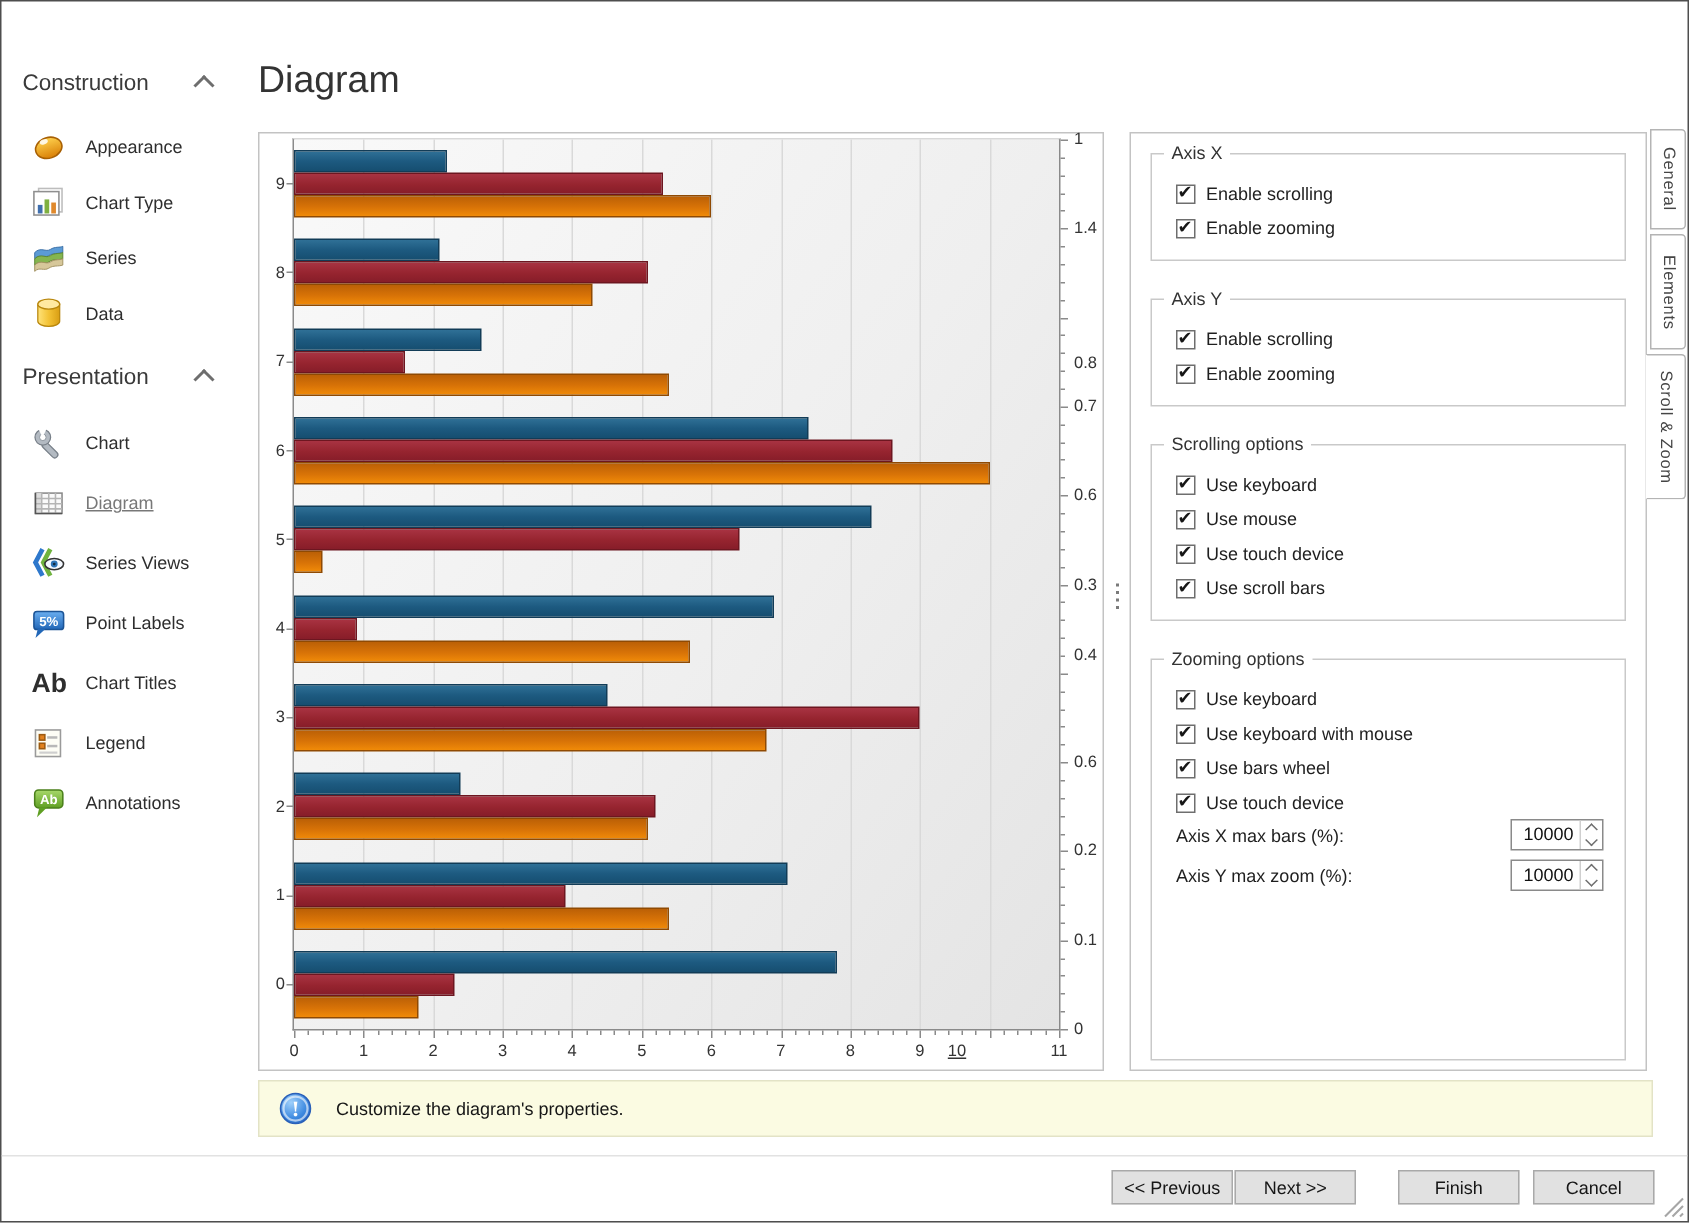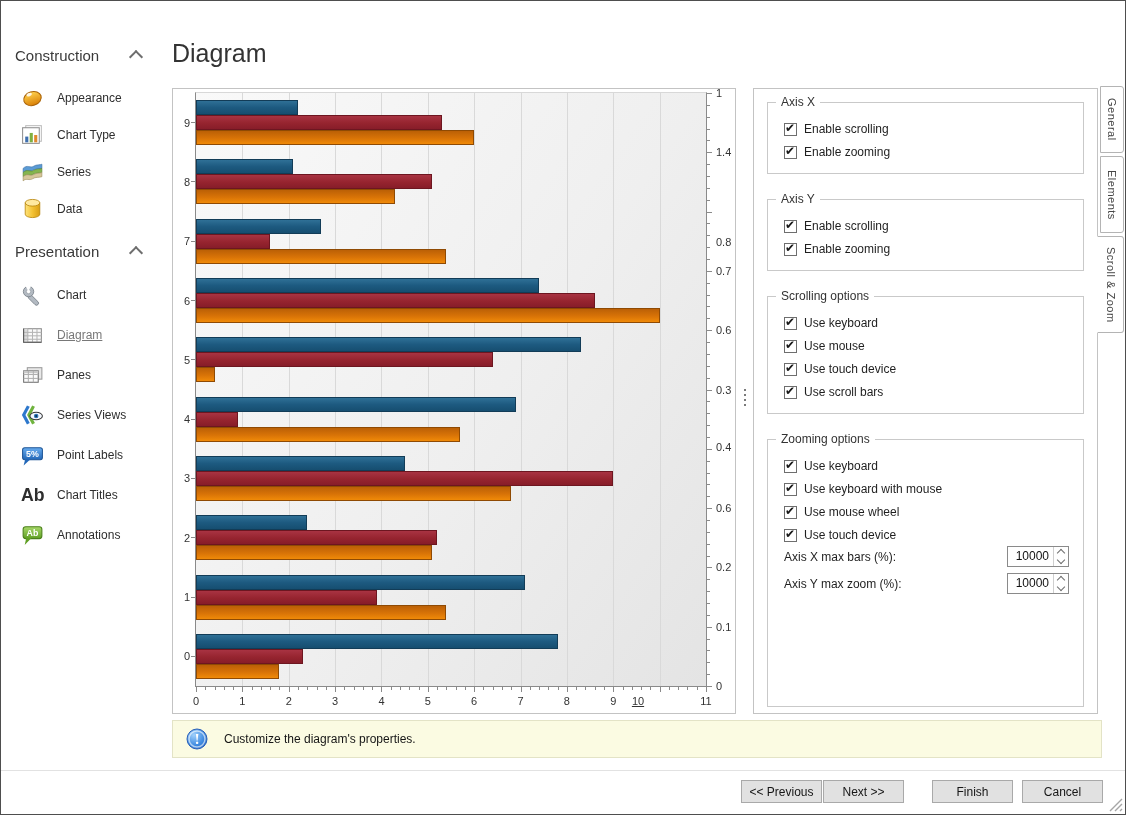--- a/index.html
+++ b/index.html
@@ -176,36 +176,20 @@
                 <line x1="16.3" y1="5.5" x2="16.3" y2="18.5"></line>
               </g>
               <path d="M3.5 5.5 L3.5 18.5 L20.5 18.5" fill="none" stroke="#555"></path>
             </svg>
           </div>
           <div class="sb-label">Diagram</div>
         </div>
         <div class="sb-item">
           <div class="sb-icon">
             <svg viewBox="0 0 24 24">
-              <rect x="7" y="4.5" width="14" height="11" fill="#e8e8e8" stroke="#9a9a9a"></rect>
-              <rect x="3.5" y="7.5" width="14" height="11" fill="#fafafa" stroke="#6f6f6f"></rect>
-              <rect x="3.5" y="7.5" width="14" height="2.2" fill="#c9c9c9"></rect>
-              <g stroke="#b0b0b0">
-                <line x1="3.5" y1="11" x2="17.5" y2="11"></line>
-                <line x1="3.5" y1="14.8" x2="17.5" y2="14.8"></line>
-                <line x1="8" y1="7.5" x2="8" y2="18.5"></line>
-                <line x1="12.8" y1="7.5" x2="12.8" y2="18.5"></line>
-              </g>
-            </svg>
-          </div>
-          <div class="sb-label">Panes</div>
-        </div>
-        <div class="sb-item">
-          <div class="sb-icon">
-            <svg viewBox="0 0 24 24">
               <path d="M8 3 L3.5 11.5 L8 20" stroke="#2e78cc" stroke-width="3" fill="none"></path>
               <path d="M13 3 L8.5 11.5 L13 20" stroke="#6fb33e" stroke-width="3" fill="none"></path>
               <ellipse cx="15.5" cy="12.5" rx="6" ry="3.6" fill="#f4f8ff" stroke="#333"></ellipse>
               <circle cx="15.5" cy="12.5" r="2.2" fill="#2d74b8"></circle>
               <circle cx="15.5" cy="12.5" r="0.9" fill="#102a40"></circle>
             </svg>
           </div>
           <div class="sb-label">Series Views</div>
         </div>
         <div class="sb-item">
@@ -224,20 +208,33 @@
           </div>
           <div class="sb-label">Point Labels</div>
         </div>
         <div class="sb-item">
           <div class="sb-icon">
             <svg viewBox="0 0 24 24">
               <text x="1" y="17.5" font-size="17" font-weight="bold" fill="#2e2e2e" font-family="Liberation Sans,sans-serif">Ab</text>
             </svg>
           </div>
           <div class="sb-label">Chart Titles</div>
+        </div>
+        <div class="sb-item">
+          <div class="sb-icon">
+            <svg viewBox="0 0 24 24">
+              <rect x="3.5" y="3.5" width="16" height="17" fill="#fdfdf5" stroke="#9a9a9a"></rect>
+              <rect x="6" y="6.5" width="3.5" height="3.5" fill="#e2811d" stroke="#9c5a10"></rect>
+              <rect x="6" y="12" width="3.5" height="3.5" fill="#e2811d" stroke="#9c5a10"></rect>
+              <rect x="11" y="7.5" width="6.5" height="1.6" fill="#b8b8b8"></rect>
+              <rect x="11" y="13" width="6.5" height="1.6" fill="#b8b8b8"></rect>
+              <rect x="6" y="17.3" width="11.5" height="1.4" fill="#cfcfcf"></rect>
+            </svg>
+          </div>
+          <div class="sb-label">Legend</div>
         </div>
         <div class="sb-item">
           <div class="sb-icon">
             <svg viewBox="0 0 24 24">
               <defs>
                 <linearGradient id="an" x1="0" y1="0" x2="0" y2="1">
                   <stop offset="0" stop-color="#a8d96a"></stop>
                   <stop offset="1" stop-color="#5f9f23"></stop>
                 </linearGradient>
               </defs>
@@ -385,21 +382,21 @@
         <div class="xtick" style="left: 500.727px; height: 3px;"></div>
         <div class="rtick" style="top: 593px; width: 5px;"></div>
         <div class="rlab" style="top: 587px;">0</div>
         <div class="rtick" style="top: 533.7px; width: 5px;"></div>
         <div class="rlab" style="top: 527.7px;">0.1</div>
         <div class="rtick" style="top: 474.4px; width: 5px;"></div>
         <div class="rlab" style="top: 468.4px;">0.2</div>
         <div class="rtick" style="top: 415.1px; width: 5px;"></div>
         <div class="rlab" style="top: 409.1px;">0.6</div>
         <div class="rtick" style="top: 355.8px; width: 5px;"></div>
-        <div class="rlab" style="top: 348px;">0.4</div>
+        <div class="rlab" style="top: 338px;">0.4</div>
         <div class="rtick" style="top: 296.5px; width: 5px;"></div>
         <div class="rlab" style="top: 290.5px;">0.3</div>
         <div class="rtick" style="top: 237.2px; width: 5px;"></div>
         <div class="rlab" style="top: 231.2px;">0.6</div>
         <div class="rtick" style="top: 177.9px; width: 5px;"></div>
         <div class="rlab" style="top: 171.9px;">0.7</div>
         <div class="rtick" style="top: 118.6px; width: 5px;"></div>
         <div class="rlab" style="top: 131px; margin-top: 12px;">0.8</div>
         <div class="rtick" style="top: 59.3px; width: 5px;"></div>
         <div class="rlab" style="top: 53.3px;">1.4</div>
@@ -526,21 +523,21 @@
         <div class="cbrow" style="top: 41px;">
           <div class="cbbox">
             <div class="cbcheck">✔</div>
           </div>
           <div class="cblabel">Use keyboard with mouse</div>
         </div>
         <div class="cbrow" style="top: 64px;">
           <div class="cbbox">
             <div class="cbcheck">✔</div>
           </div>
-          <div class="cblabel">Use mouse wheel</div>
+          <div class="cblabel">Use bars wheel</div>
         </div>
         <div class="cbrow" style="top: 87px;">
           <div class="cbbox">
             <div class="cbcheck">✔</div>
           </div>
           <div class="cblabel">Use touch device</div>
         </div>
         <div class="spinrow" style="top: 106px;">
           <div class="spinlabel">Axis X max bars (%):</div>
           <div class="spin">

